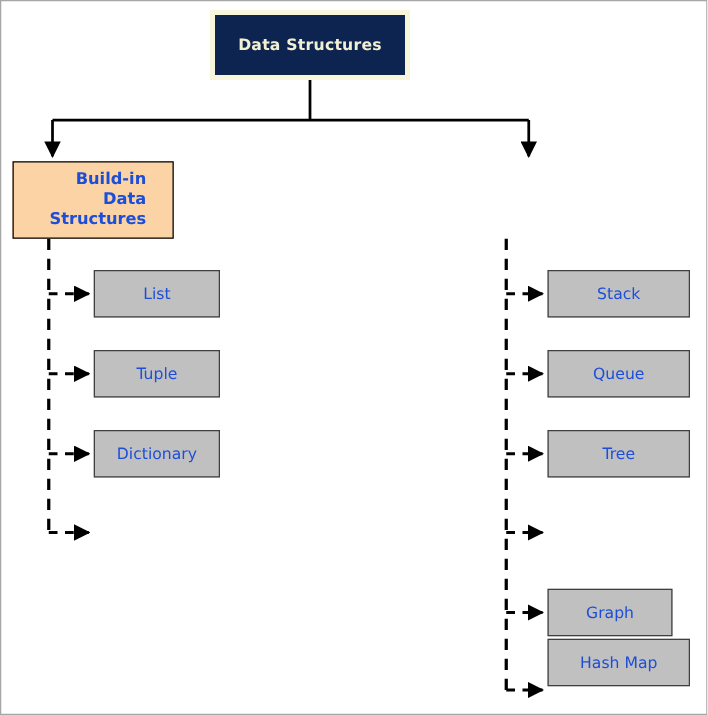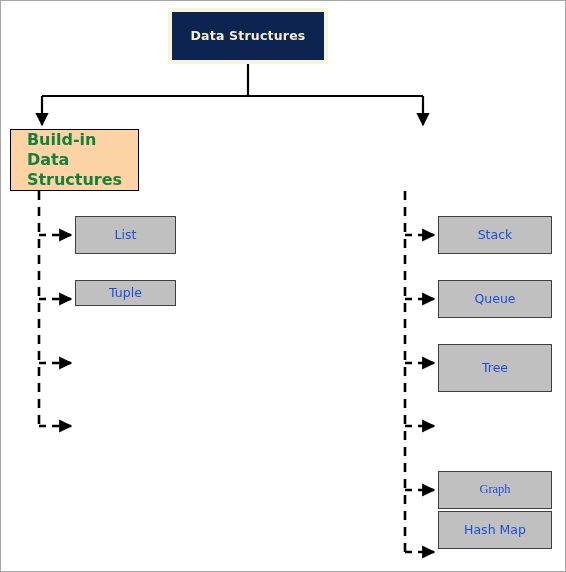--- a/index.html
+++ b/index.html
@@ -28,41 +28,41 @@
     width: 566px;
     height: 572px;
   }
 
   .node {
     position: absolute;
     box-sizing: border-box;
     display: flex;
     align-items: center;
     justify-content: center;
-    text-align: left;
+    text-align: right;
     line-height: 1.25;
   }
 
   
   .node-root {
     background: #0d2450;
     border: 4px solid #f7f6dd;
     color: #f2efd2;
     font-weight: bold;
     font-size: 12.5px;
     letter-spacing: 0.2px;
   }
 
   
   .node-category {
     background: #fbd3a4;
     border: 1.6px solid #000000;
-    color: #15803d;
+    color: #1d4ed8;
     font-weight: bold;
-    font-size: 16px;
+    font-size: 13px;
     padding: 0 21px;
   }
 
   
   .node-leaf {
     background: #c0c0c0;
     border: 1.6px solid #3f3f3f;
     color: #1d4ed8;
     font-weight: normal;
     font-size: 12.5px;
@@ -107,21 +107,22 @@
     <path d="M 404 489 L 433 489" stroke="#000000" stroke-width="2.4" fill="none" stroke-dasharray="7,6" marker-end="url(#arrowDash)"></path>
     <path d="M 404 551 L 433 551" stroke="#000000" stroke-width="2.4" fill="none" stroke-dasharray="7,6" marker-end="url(#arrowDash)"></path>
   </svg>
 
   <div class="node node-root" style="left:167px; top:7px; width:160px; height:56px;">Data Structures</div>
 
   <div class="node node-category" style="left:9px; top:128px; width:129px; height:62px;">Build-in Data Structures</div>
 
 
   <div class="node node-leaf" style="left:74px; top:215px; width:101px; height:38px;">List</div>
-  <div class="node node-leaf" style="left:74px; top:279px; width:101px; height:26px;">Tuple</div>
+  <div class="node node-leaf" style="left:74px; top:279px; width:101px; height:38px;">Tuple</div>
+  <div class="node node-leaf" style="left:74px; top:343px; width:101px; height:38px;">Dictionary</div>
 
   <div class="node node-leaf" style="left:437px; top:279px; width:114px; height:38px;">Queue</div>
   <div class="node node-leaf" style="left:437px; top:215px; width:114px; height:38px;">Stack</div>
-  <div class="node node-leaf" style="left:437px; top:343px; width:114px; height:48px;">Tree</div>
-  <div class="node node-leaf" style="left:437px; top:470px; width:114px; height:38px;font-family:Liberation Serif, serif;">Graph</div>
+  <div class="node node-leaf" style="left:437px; top:343px; width:114px; height:38px;">Tree</div>
+  <div class="node node-leaf" style="left:437px; top:470px; width:100px; height:38px;">Graph</div>
   <div class="node node-leaf" style="left:437px; top:510px; width:114px; height:38px;">Hash Map</div>
 
 </div>
 
 </body></html>

